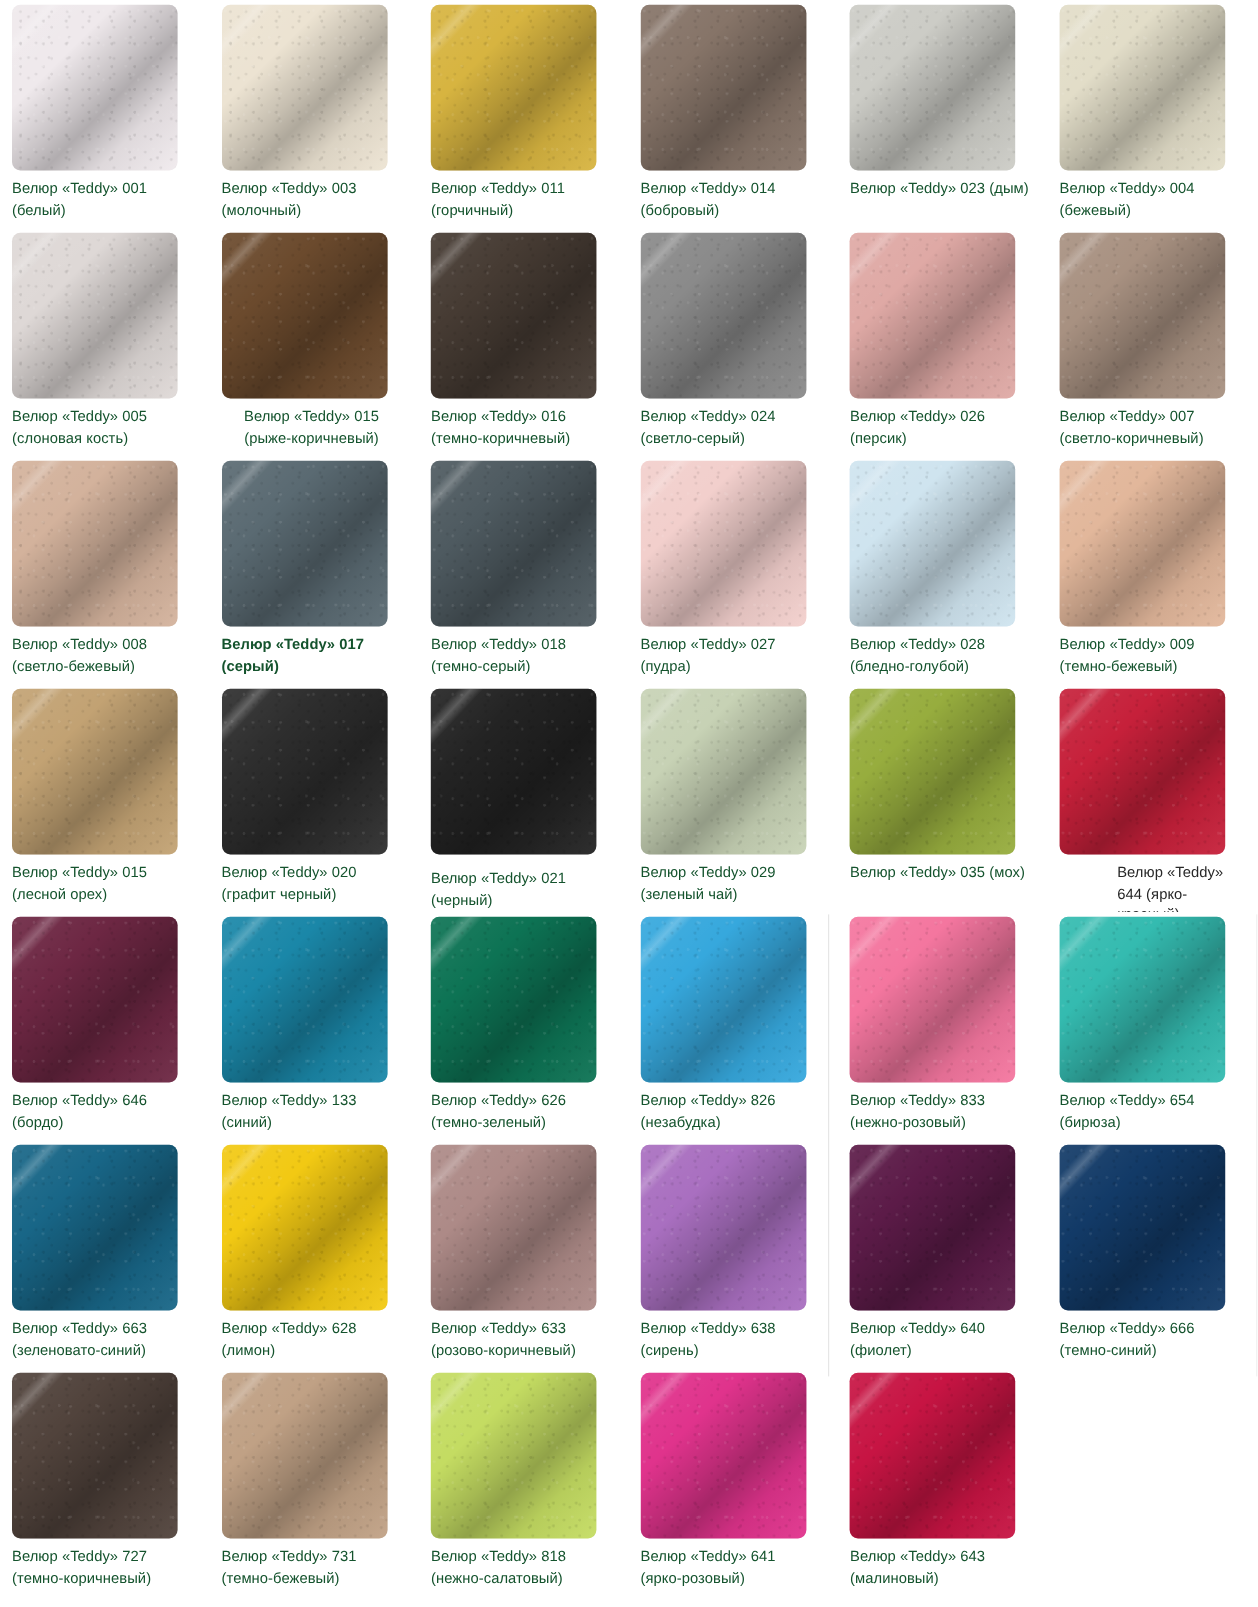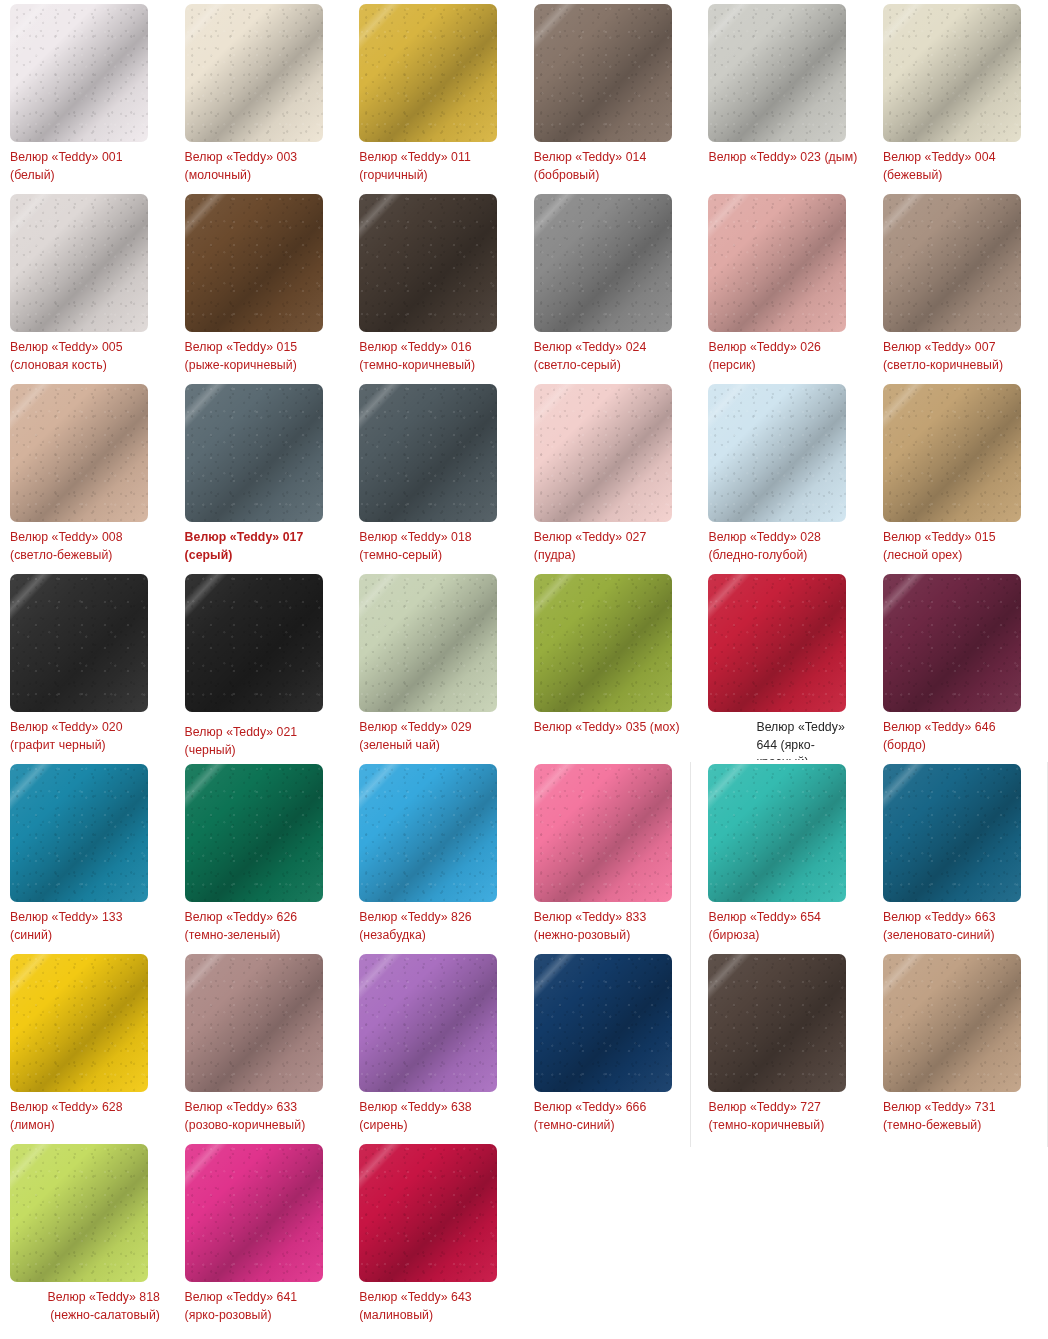--- a/index.html
+++ b/index.html
@@ -77,21 +77,21 @@
       radial-gradient(circle at 63% 16%, rgba(255,255,255,.45) 0 1px, transparent 1.4px),
       radial-gradient(circle at 81% 58%, rgba(0,0,0,.4) 0 1px, transparent 1.4px),
       radial-gradient(circle at 27% 88%, rgba(255,255,255,.4) 0 1px, transparent 1.4px),
       radial-gradient(circle at 55% 44%, rgba(0,0,0,.35) 0 1px, transparent 1.4px);
     background-size: 23px 23px, 19px 19px, 29px 29px, 17px 17px, 31px 31px, 13px 13px;
   }
   .swatch-label {
     margin-top: 7px;
     font-size: 12.3px;
     line-height: 17.6px;
-    color: #b91c1c;
+    color: #14532d;
     letter-spacing: 0.05px;
     max-width: 150px;
     word-wrap: break-word;
   }
   .swatch-label.plain { color: #272727; }
   .divider-v {
     position: absolute;
     top: 762px;
     left: 690px;
     width: 1px;
@@ -167,21 +167,21 @@
           <div class="grain"></div>
         </div>
         <a class="swatch-label" style="display: block; text-decoration: none;">Велюр «Teddy» 005 (слоновая кость)</a>
       </div>
       <div class="swatch-card">
         <div class="swatch-img" style="background: rgb(107, 74, 45);">
           <div class="tex fold-shadow"></div>
           <div class="fold-line"></div>
           <div class="grain"></div>
         </div>
-        <a class="swatch-label" style="display: block; text-decoration: none;">Велюр «Teddy» 015 (рыже-коричневый)</a>
+        <a class="swatch-label" style="display: block; text-decoration: none; text-align: center;">Велюр «Teddy» 015 (рыже-коричневый)</a>
       </div>
       <div class="swatch-card">
         <div class="swatch-img" style="background: rgb(70, 59, 51);">
           <div class="tex fold-shadow"></div>
           <div class="fold-line"></div>
           <div class="grain"></div>
         </div>
         <a class="swatch-label" style="display: block; text-decoration: none;">Велюр «Teddy» 016 (темно-коричневый)</a>
       </div>
       <div class="swatch-card">
@@ -242,20 +242,28 @@
       </div>
       <div class="swatch-card">
         <div class="swatch-img" style="background: rgb(207, 228, 239);">
           <div class="tex fold-shadow"></div>
           <div class="fold-line"></div>
           <div class="grain"></div>
         </div>
         <a class="swatch-label" style="display: block; text-decoration: none;">Велюр «Teddy» 028 (бледно-голубой)</a>
       </div>
       <div class="swatch-card">
+        <div class="swatch-img" style="background: rgb(226, 183, 155);">
+          <div class="tex fold-shadow"></div>
+          <div class="fold-line"></div>
+          <div class="grain"></div>
+        </div>
+        <a class="swatch-label" style="display: block; text-decoration: none;">Велюр «Teddy» 009 (темно-бежевый)</a>
+      </div>
+      <div class="swatch-card">
         <div class="swatch-img" style="background: rgb(194, 162, 115);">
           <div class="tex fold-shadow"></div>
           <div class="fold-line"></div>
           <div class="grain"></div>
         </div>
         <a class="swatch-label" style="display: block; text-decoration: none;">Велюр «Teddy» 015 (лесной орех)</a>
       </div>
       <div class="swatch-card">
         <div class="swatch-img" style="background: rgb(46, 46, 46);">
           <div class="tex fold-shadow"></div>
@@ -370,20 +378,28 @@
       </div>
       <div class="swatch-card">
         <div class="swatch-img" style="background: rgb(169, 111, 192);">
           <div class="tex fold-shadow"></div>
           <div class="fold-line"></div>
           <div class="grain"></div>
         </div>
         <a class="swatch-label" style="display: block; text-decoration: none;">Велюр «Teddy» 638 (сирень)</a>
       </div>
       <div class="swatch-card">
+        <div class="swatch-img" style="background: rgb(92, 27, 72);">
+          <div class="tex fold-shadow"></div>
+          <div class="fold-line"></div>
+          <div class="grain"></div>
+        </div>
+        <a class="swatch-label" style="display: block; text-decoration: none;">Велюр «Teddy» 640 (фиолет)</a>
+      </div>
+      <div class="swatch-card">
         <div class="swatch-img" style="background: rgb(18, 58, 103);">
           <div class="tex fold-shadow"></div>
           <div class="fold-line"></div>
           <div class="grain"></div>
         </div>
         <a class="swatch-label" style="display: block; text-decoration: none;">Велюр «Teddy» 666 (темно-синий)</a>
       </div>
       <div class="swatch-card">
         <div class="swatch-img" style="background: rgb(81, 67, 60);">
           <div class="tex fold-shadow"></div>
@@ -399,21 +415,21 @@
           <div class="grain"></div>
         </div>
         <a class="swatch-label" style="display: block; text-decoration: none;">Велюр «Teddy» 731 (темно-бежевый)</a>
       </div>
       <div class="swatch-card">
         <div class="swatch-img" style="background: rgb(196, 220, 98);">
           <div class="tex fold-shadow"></div>
           <div class="fold-line"></div>
           <div class="grain"></div>
         </div>
-        <a class="swatch-label" style="display: block; text-decoration: none; text-align: right;">Велюр «Teddy» 818 (нежно-салатовый)</a>
+        <a class="swatch-label" style="display: block; text-decoration: none;">Велюр «Teddy» 818 (нежно-салатовый)</a>
       </div>
       <div class="swatch-card">
         <div class="swatch-img" style="background: rgb(224, 51, 140);">
           <div class="tex fold-shadow"></div>
           <div class="fold-line"></div>
           <div class="grain"></div>
         </div>
         <a class="swatch-label" style="display: block; text-decoration: none;">Велюр «Teddy» 641 (ярко-розовый)</a>
       </div>
       <div class="swatch-card">

